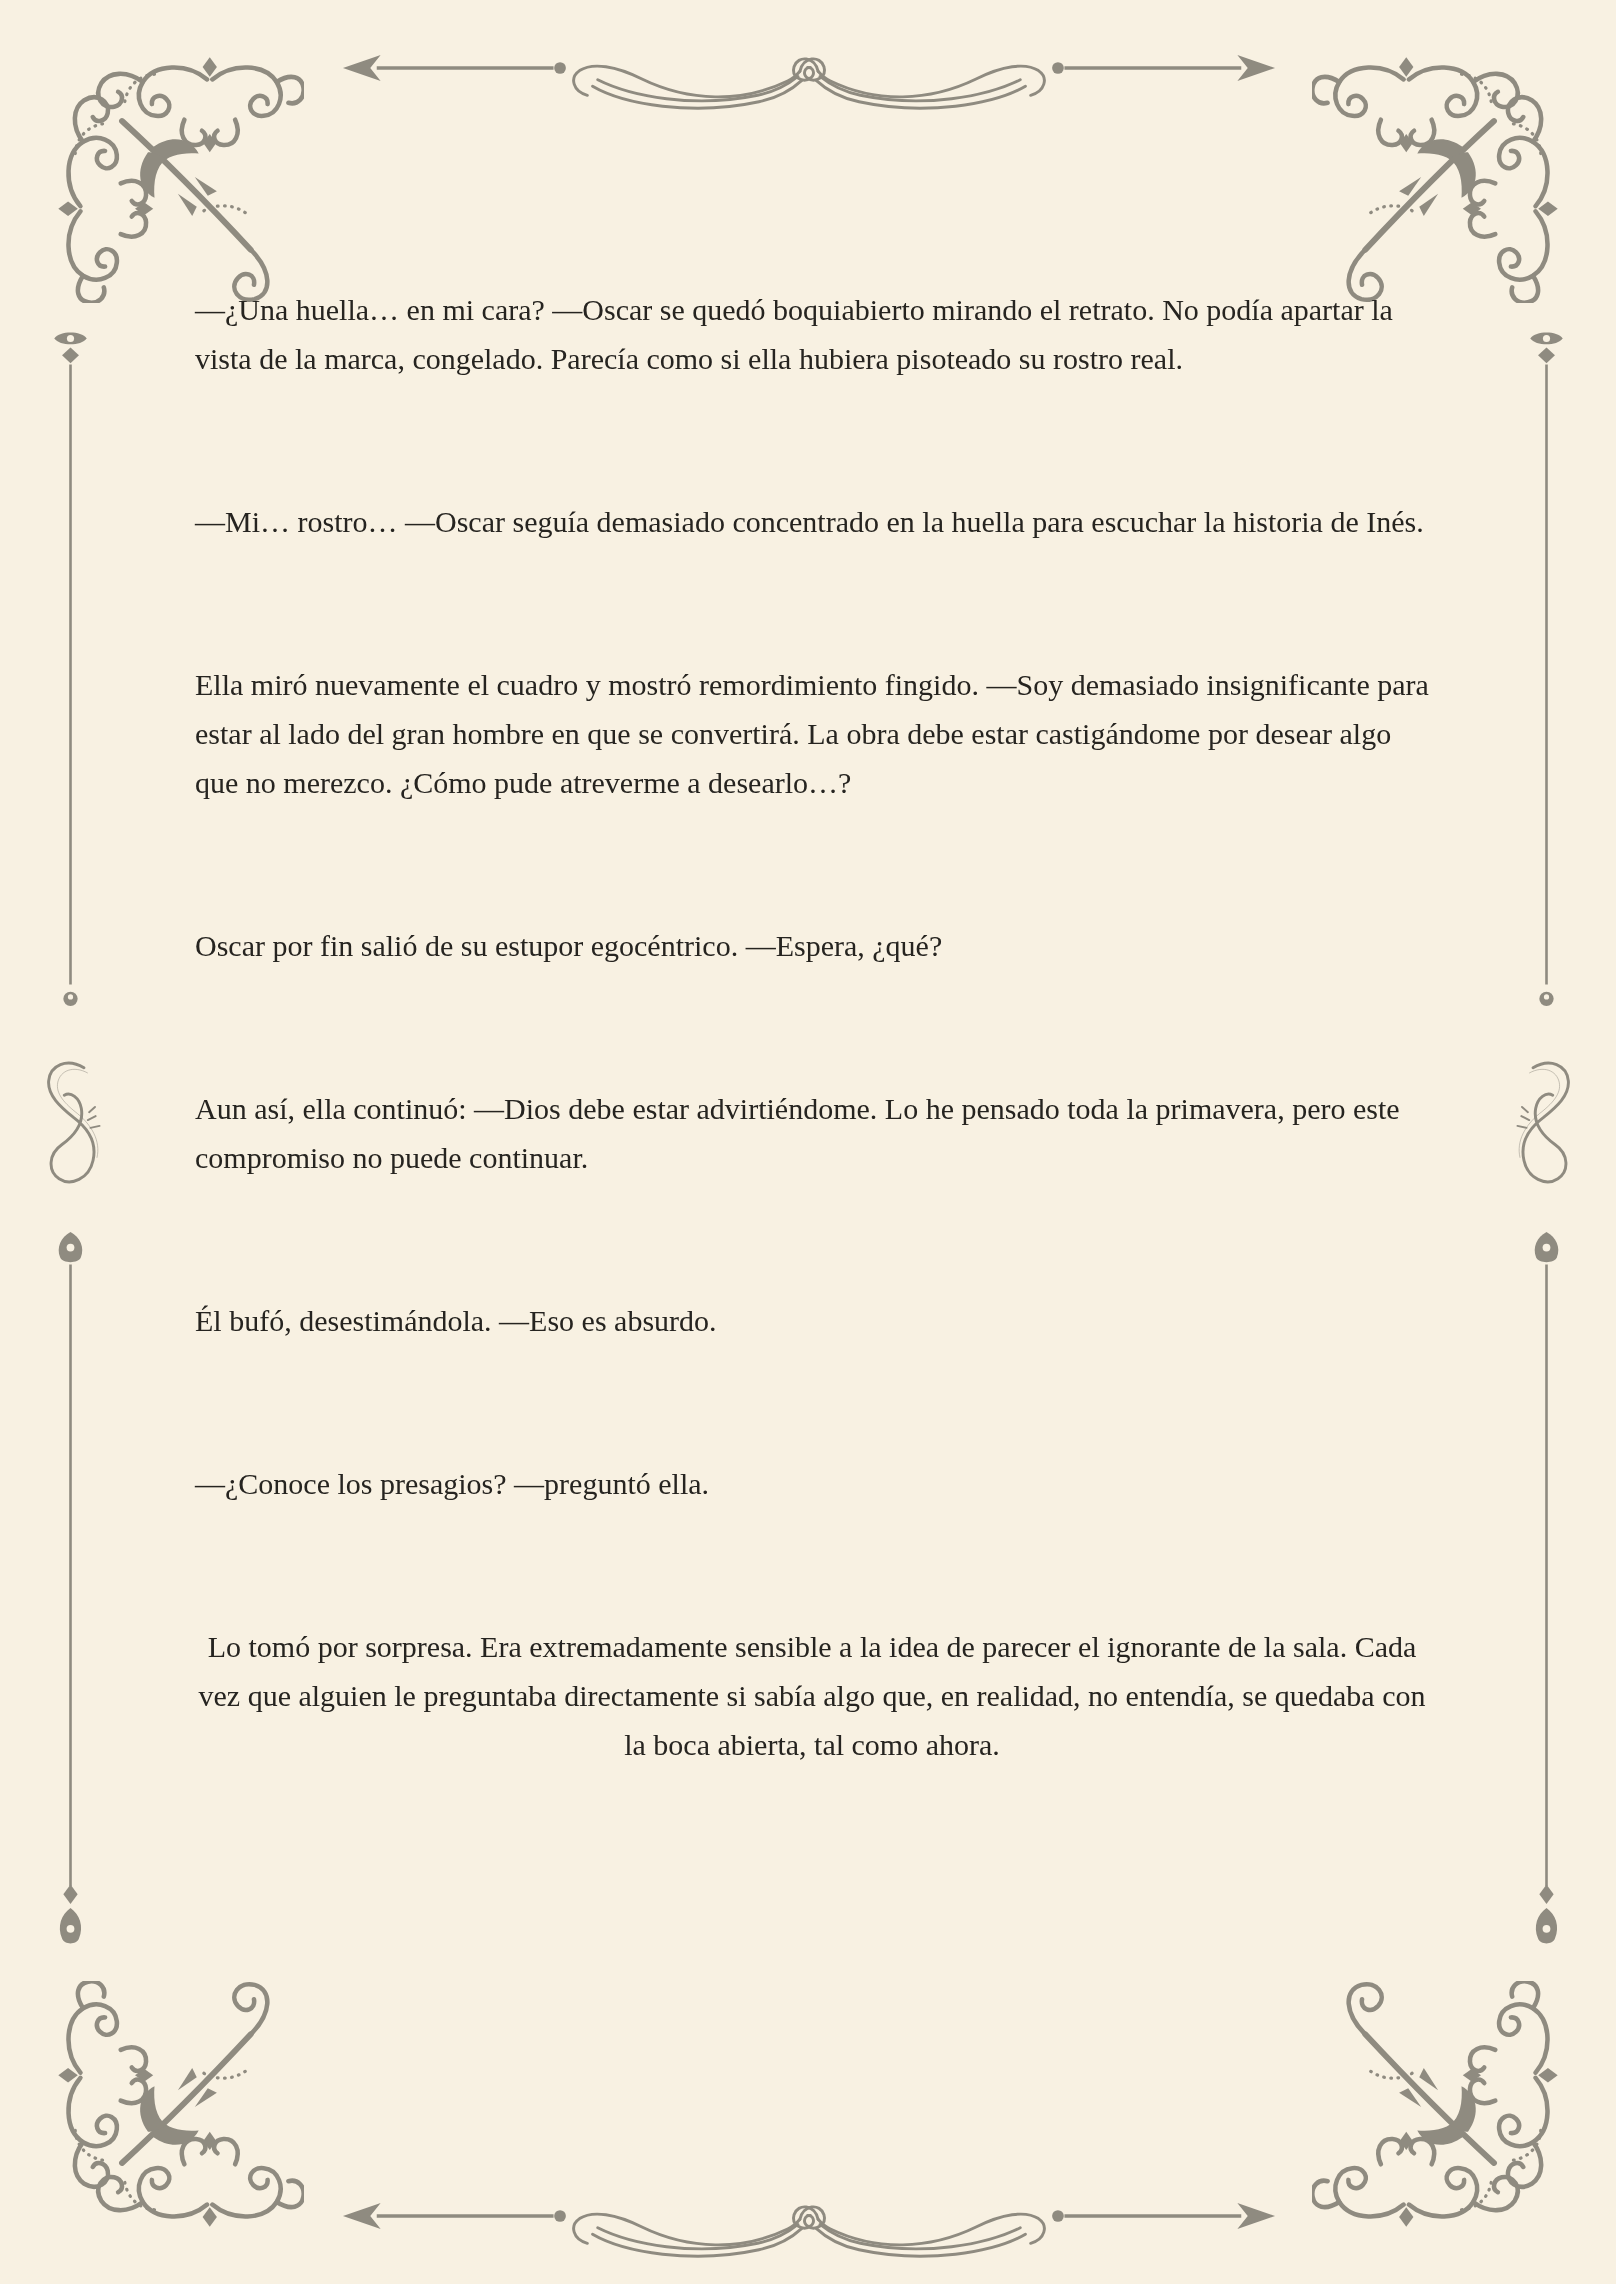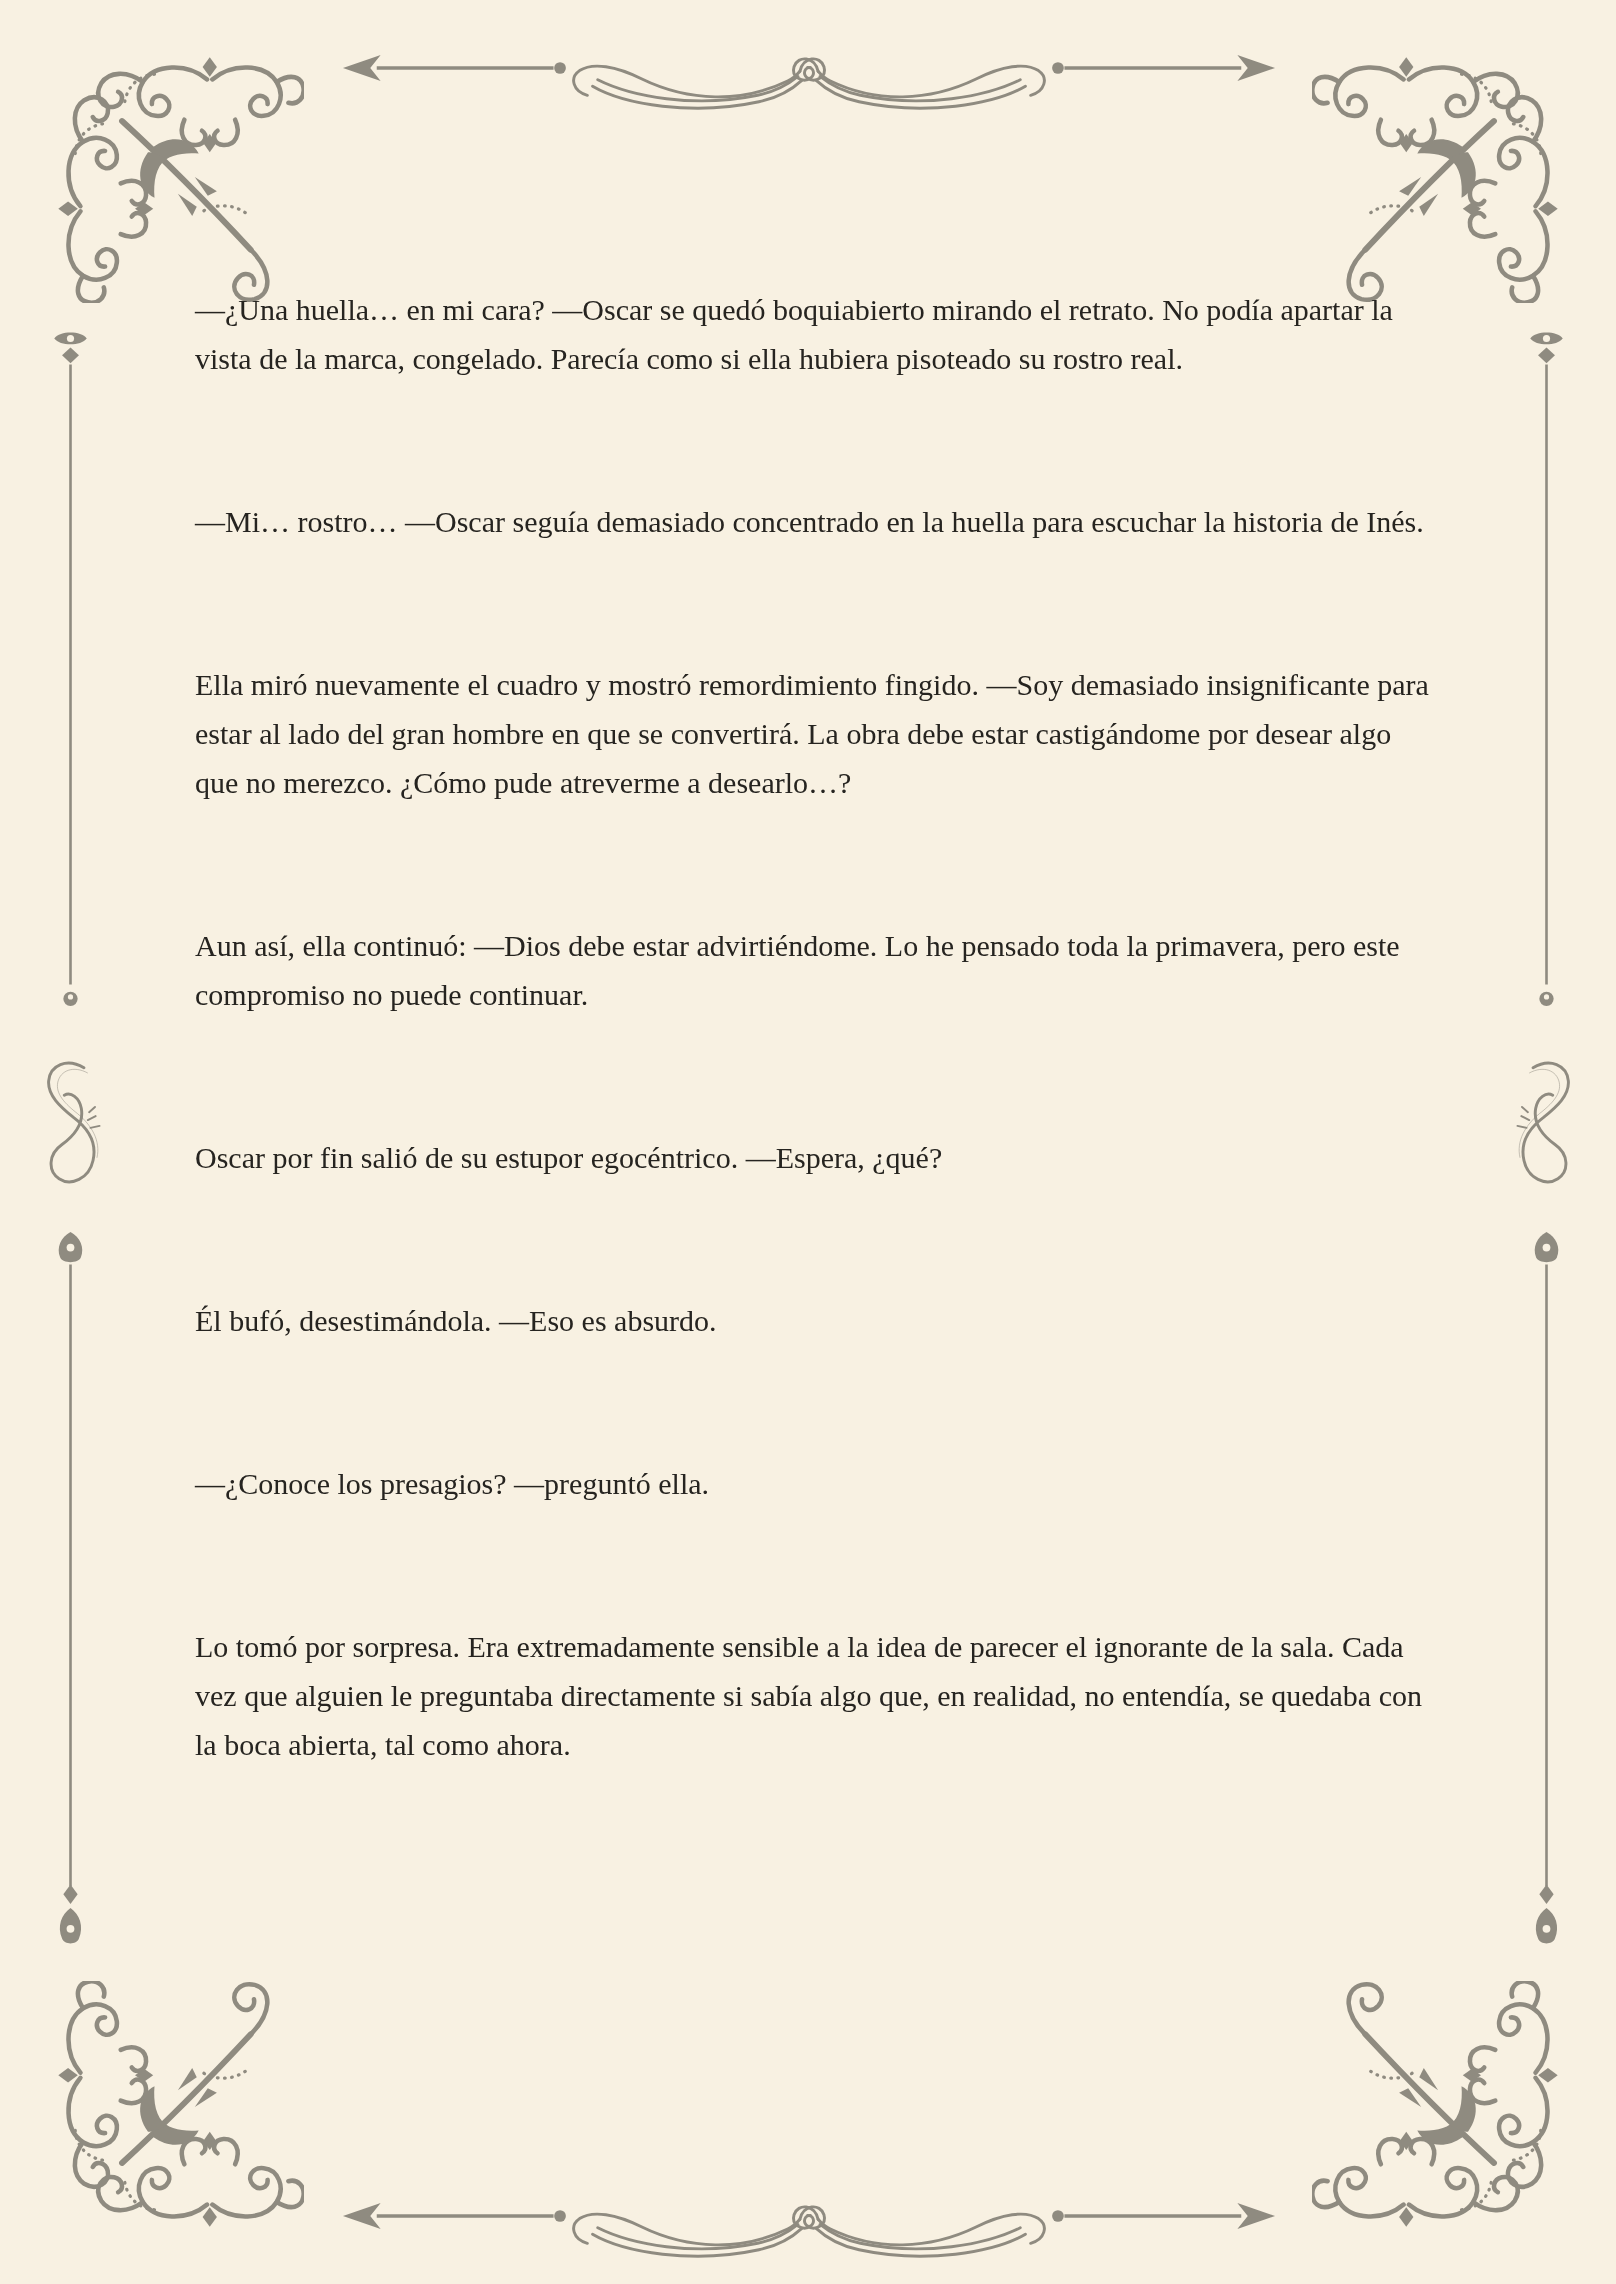--- a/index.html
+++ b/index.html
@@ -33,21 +33,21 @@
   .rod-lower{width:39px;height:732px;top:1229px;}
   .rodL{left:51px;}
   .rodR{left:1527px;}
   .fig8{width:59px;height:137px;top:1060px;}
   .fig8L{left:42px;}
   .fig8R{left:1516px;transform:scaleX(-1);}
   
   .text-block{position:absolute;left:195px;top:285px;width:1234px;}
   .text-block p{margin:0 0 114px 0;font-size:30px;line-height:49px;
                 color:var(--ink);text-align:left;}
-  .text-block p:last-child{margin-bottom:4px;}
+  .text-block p:last-child{margin-bottom:4px;text-align:center;}
 </style>
 </head>
 <body>
 
 <div class="page">
 
   <svg class="orn corner tl" viewBox="0 0 380 380" aria-hidden="true">
     <g id="cornerArt">
       <g id="crown">
         <path class="f" d="M235 2 l11 15 -11 15 -11 -15 Z"></path>
@@ -138,21 +138,21 @@
       <use href="#fig8Art"></use>
     </svg>
   <svg class="orn rod-lower rodR" viewBox="0 0 60 1125" aria-hidden="true">
       <use href="#rodLowerArt"></use>
     </svg>
 
   <div class="text-block">
     <p>—¿Una huella… en mi cara? —Oscar se quedó boquiabierto mirando el retrato. No podía apartar la vista de la marca, congelado. Parecía como si ella hubiera pisoteado su rostro real.</p>
     <p>—Mi… rostro… —Oscar seguía demasiado concentrado en la huella para escuchar la historia de Inés.</p>
     <p>Ella miró nuevamente el cuadro y mostró remordimiento fingido. —Soy demasiado insignificante para estar al lado del gran hombre en que se convertirá. La obra debe estar castigándome por desear algo que no merezco. ¿Cómo pude atreverme a desearlo…?</p>
+    <p>Oscar por fin salió de su estupor egocéntrico. —Espera, ¿qué?</p>
     <p>Aun así, ella continuó: —Dios debe estar advirtiéndome. Lo he pensado toda la primavera, pero este compromiso no puede continuar.</p>
-    <p>Oscar por fin salió de su estupor egocéntrico. —Espera, ¿qué?</p>
     <p>Él bufó, desestimándola. —Eso es absurdo.</p>
     <p>—¿Conoce los presagios? —preguntó ella.</p>
     <p>Lo tomó por sorpresa. Era extremadamente sensible a la idea de parecer el ignorante de la sala. Cada vez que alguien le preguntaba directamente si sabía algo que, en realidad, no entendía, se quedaba con la boca abierta, tal como ahora.</p>
   </div>
 
 </div>
 
 
 </body></html>

